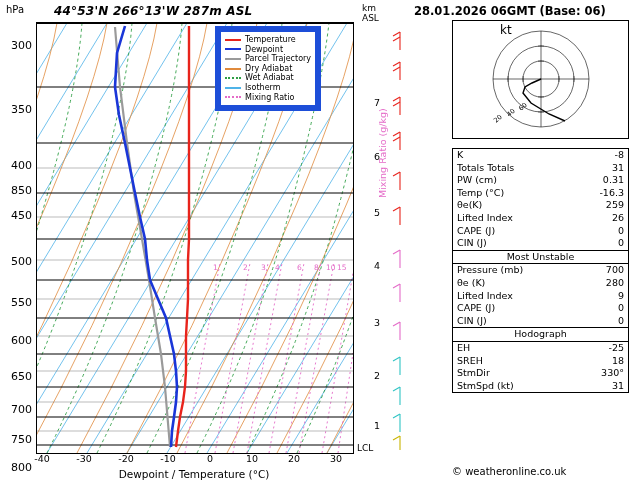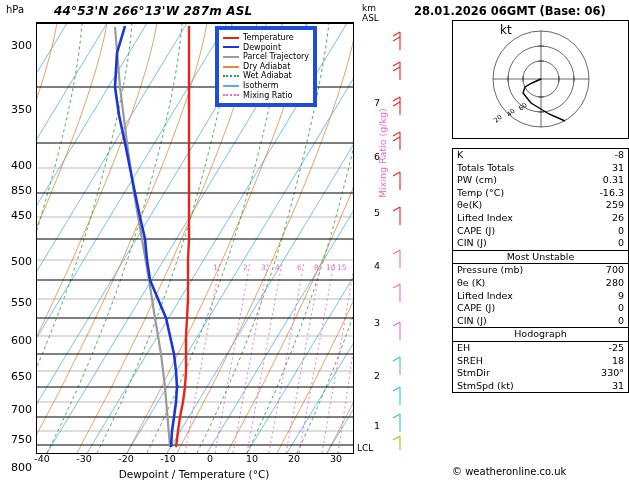--- a/index.html
+++ b/index.html
@@ -19,21 +19,21 @@
   .ylabels div{position:absolute;right:2px;font-size:11px;color:#000;transform:translateY(-50%);}
   .xlabels{position:absolute;left:36px;top:453px;width:316px;height:14px;}
   .xlabels div{position:absolute;font-size:9.5px;color:#000;transform:translateX(-50%);}
   .xaxis-title{position:absolute;left:36px;top:468px;width:316px;text-align:center;font-size:10.5px;color:#000;}
 
   .kmlabels{position:absolute;left:356px;top:22px;width:34px;height:430px;}
   .kmlabels div{position:absolute;left:18px;font-size:9.5px;color:#000;transform:translateY(-50%);}
 
   .lcl{position:absolute;left:357px;top:443px;font-size:9px;color:#000;}
 
-  .legend{position:absolute;left:215px;top:26px;background:#fff;border:4px solid #1d4ed8;padding:3px 4px;font-size:8px;line-height:9.6px;}
+  .legend{position:absolute;left:215px;top:26px;background:#fff;border:6px solid #1d4ed8;padding:3px 4px;font-size:8px;line-height:9.6px;}
   .legend .row{display:flex;align-items:center;height:9.6px;}
   .legend .sw{width:16px;height:0;border-top-width:2px;border-top-style:solid;margin-right:4px;}
   .legend .sw.dash{border-top-style:dotted;}
 
   .mixlabel{position:absolute;left:377px;top:198px;transform:rotate(-90deg);transform-origin:left top;font-size:9.5px;color:#e46bc8;white-space:nowrap;}
 
   .barbs{position:absolute;left:390px;top:22px;width:20px;height:430px;}
 
   
   .right{position:absolute;left:412px;top:0;width:217px;height:486px;}

